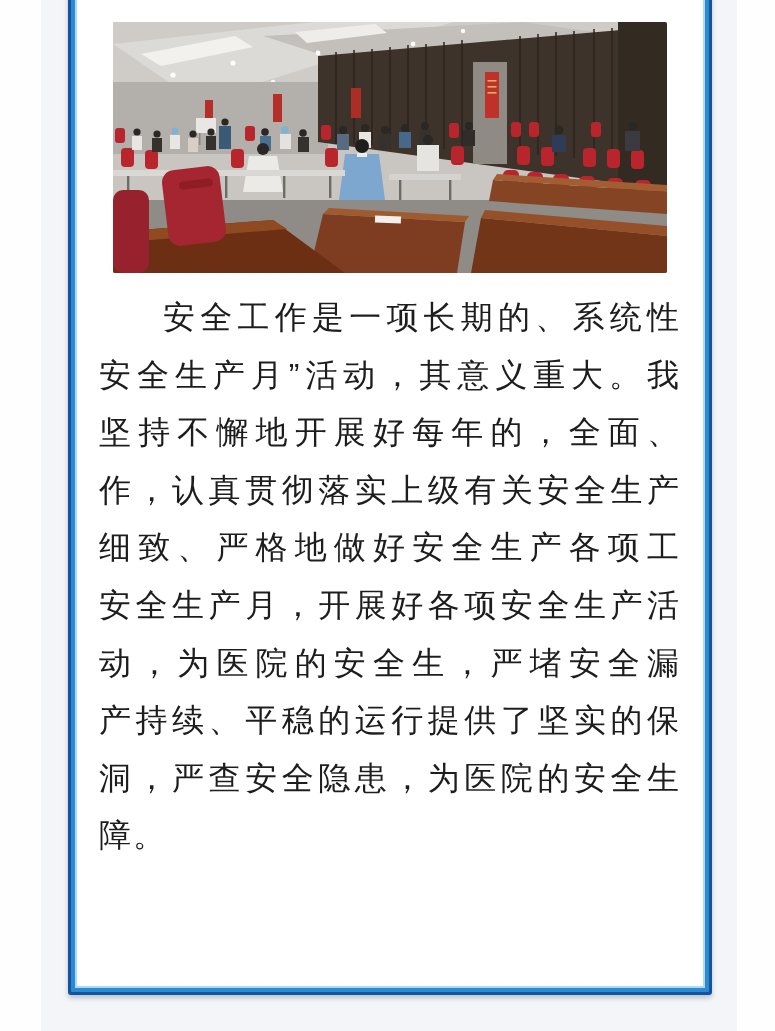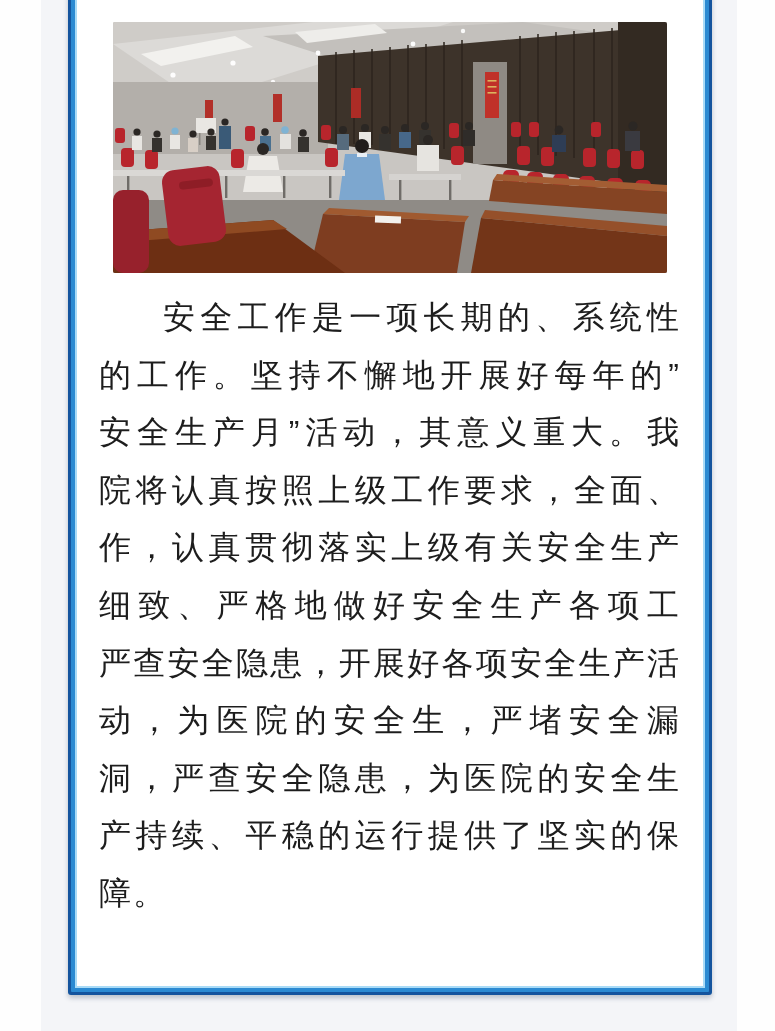--- a/index.html
+++ b/index.html
@@ -246,28 +246,27 @@
         <g>
           <rect x="52" y="146" width="58" height="76" rx="12" fill="#a52531" transform="rotate(-7 81 184)"></rect>
           <rect x="0" y="168" width="36" height="83" rx="10" fill="#97212c"></rect>
           <rect x="66" y="158" width="34" height="8" rx="4" fill="#8e1d26" transform="rotate(-7 83 162)"></rect>
         </g>
       </svg>
     </div>
 
     <div class="article">
             <div class="line first">安全工作是一项长期的、系统性</div>
-            <div class="line">的工作。坚持不懈地开展好每年的”</div>
             <div class="line">安全生产月”活动，其意义重大。我</div>
-            <div class="line">院将认真按照上级工作要求，全面、</div>
+            <div class="line">坚持不懈地开展好每年的，全面、</div>
             <div class="line">作，认真贯彻落实上级有关安全生产</div>
             <div class="line">细致、严格地做好安全生产各项工</div>
-            <div class="line">严查安全隐患，开展好各项安全生产活</div>
+            <div class="line">安全生产月，开展好各项安全生产活</div>
             <div class="line">动，为医院的安全生，严堵安全漏</div>
+            <div class="line">产持续、平稳的运行提供了坚实的保</div>
             <div class="line">洞，严查安全隐患，为医院的安全生</div>
-            <div class="line">产持续、平稳的运行提供了坚实的保</div>
             <div class="line last">障。</div>
           </div>
 
    </div>
   </div>
  </div>
 </div>
 
 </body></html>

